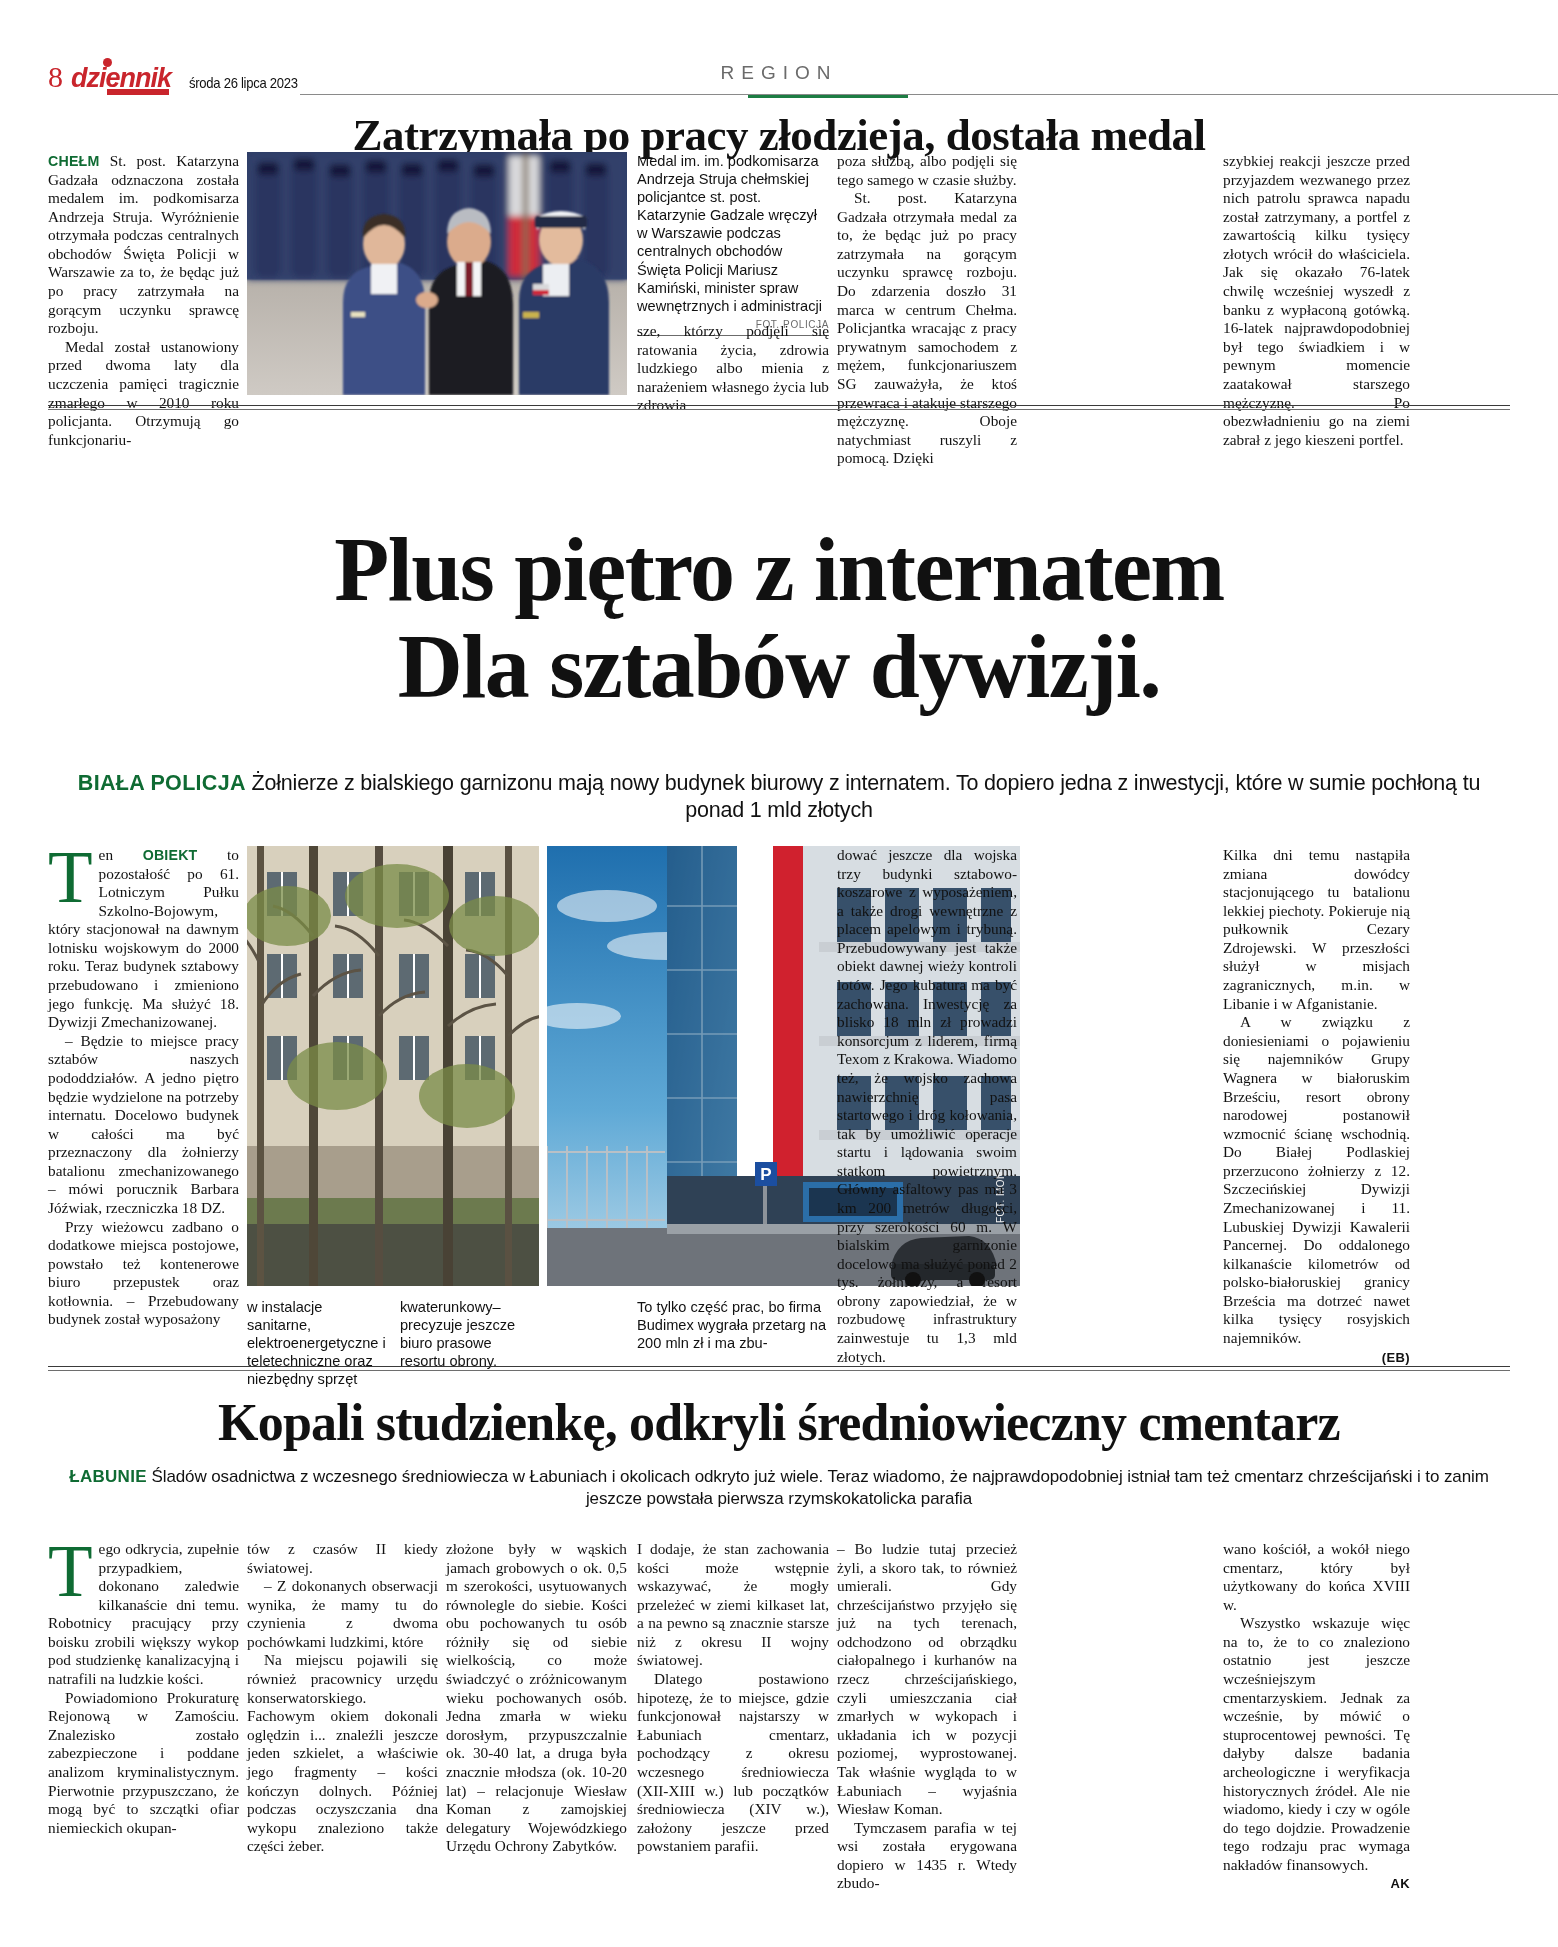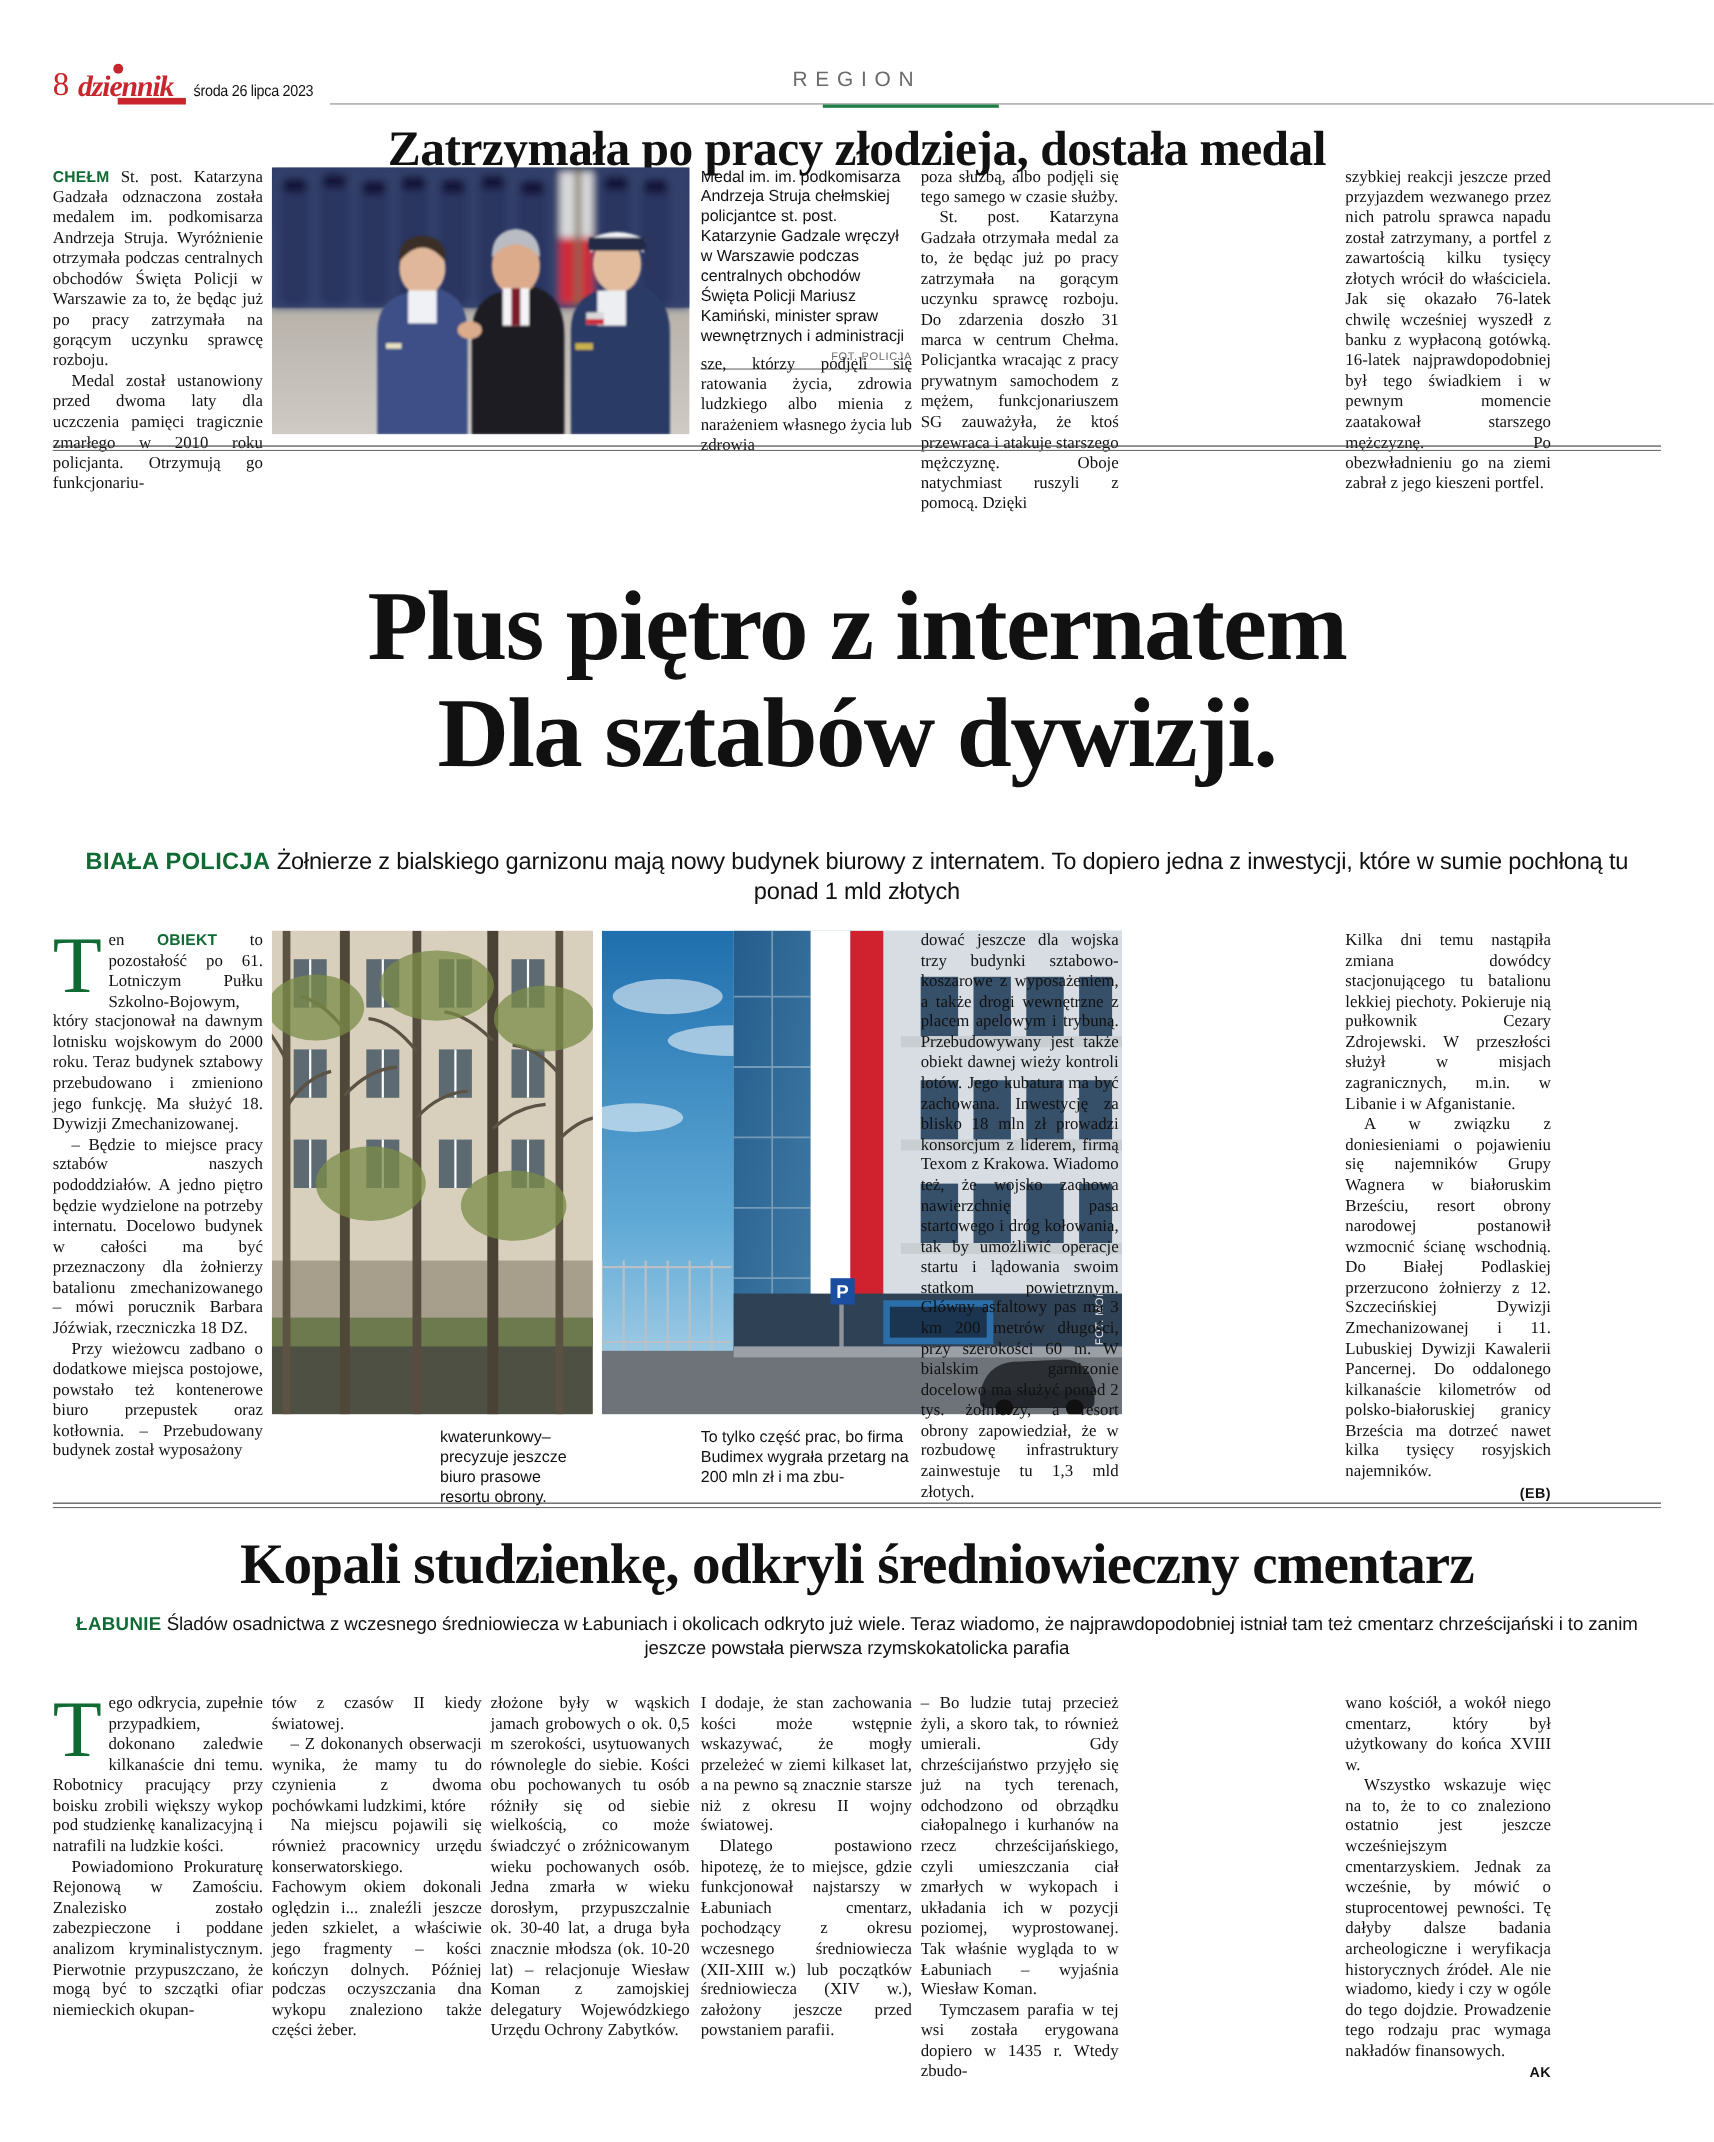--- a/index.html
+++ b/index.html
@@ -8,21 +8,21 @@
     font-family:"Liberation Serif", serif;
     color:#111;
     -webkit-font-smoothing:antialiased;
   }
   .page{position:relative;width:1558px;height:1947px;padding:0;box-sizing:border-box;}
 
   
   .masthead{position:absolute;left:48px;top:62px;width:1462px;height:36px;}
   .mh-left{display:flex;align-items:flex-end;gap:8px;}
   .folio{font-family:"Liberation Serif",serif;font-size:30px;color:#c9252c;line-height:1;}
-  .logo-word{position:relative;font-family:Liberation Serif, serif;font-weight:bold;
+  .logo-word{position:relative;font-family:Liberation Sans, sans-serif;font-weight:bold;
     font-style:italic;font-size:27px;color:#c9252c;letter-spacing:-1px;line-height:1;}
   .logo-dot{position:absolute;left:32px;top:-7px;width:9px;height:9px;border-radius:50%;background:#c9252c;}
   .logo-sub{position:absolute;left:36px;bottom:-3px;width:62px;height:6px;background:#c9252c;}
   .mh-date{font-family:"Liberation Sans",sans-serif;font-size:14.5px;color:#111;
     margin-left:10px;align-self:flex-end;padding-bottom:1px;letter-spacing:-0.3px;
     transform:scaleX(0.9);transform-origin:left bottom;white-space:nowrap;}
   .mh-rule{position:absolute;left:252px;top:32px;width:1258px;height:1px;background:#8a8a8a;}
   .section-label{position:absolute;left:0;top:0;width:1462px;text-align:center;
     font-family:"Liberation Sans",sans-serif;font-size:19px;letter-spacing:7px;
     color:#6b6b6b;font-weight:300;}
@@ -404,20 +404,21 @@
   <div class="col a2-body-mid">
     <p class="first">dować jeszcze dla wojska trzy budynki sztabowo-koszarowe z wyposażeniem, a także drogi wewnętrzne z placem apelowym i trybuną. Przebudowywany jest także obiekt dawnej wieży kontroli lotów. Jego kubatura ma być zachowana. Inwestycję za blisko 18 mln zł prowadzi konsorcjum z liderem, firmą Texom z Krakowa. Wiadomo też, że wojsko zachowa nawierzchnię pasa startowego i dróg kołowania, tak by umożliwić operacje startu i lądowania swoim statkom powietrznym. Główny asfaltowy pas ma 3 km 200 metrów długości, przy szerokości 60 m. W bialskim garnizonie docelowo ma służyć ponad 2 tys. żołnierzy, a resort obrony zapowiedział, że w rozbudowę infrastruktury zainwestuje tu 1,3 mld złotych.</p>
   </div>
 
   <div class="col a2c6">
     <p class="first">Kilka dni temu nastąpiła zmiana dowódcy stacjonującego tu batalionu lekkiej piechoty. Pokieruje nią pułkownik Cezary Zdrojewski. W przeszłości służył w misjach zagranicznych, m.in. w Libanie i w Afganistanie.</p>
     <p>A w związku z doniesieniami o pojawieniu się najemników Grupy Wagnera w białoruskim Brześciu, resort obrony narodowej postanowił wzmocnić ścianę wschodnią. Do Białej Podlaskiej przerzucono żołnierzy z 12. Szczecińskiej Dywizji Zmechanizowanej i 11. Lubuskiej Dywizji Kawalerii Pancernej. Do oddalonego kilkanaście kilometrów od polsko-białoruskiej granicy Brześcia ma dotrzeć nawet kilka tysięcy rosyjskich najemników.</p>
     <span class="sig">(EB)</span>
   </div>
 
+  <div class="a2-cap a2cap1">w instalacje sanitarne, elektroenergetyczne i teletechniczne oraz niezbędny sprzęt</div>
   <div class="a2-cap a2cap2">kwaterunkowy– precyzuje jeszcze biuro prasowe resortu obrony.</div>
   <div class="a2-cap a2cap3">To tylko część prac, bo firma Budimex wygrała przetarg na 200 mln zł i ma zbu-</div>
 
   <div class="hr-thin" style="left:48px;top:1366px;width:1462px;"></div>
   <div class="hr-thin" style="left:48px;top:1370px;width:1462px;background:#6e6e6e;"></div>
 
   <div class="a3-head">Kopali studzienkę, odkryli średniowieczny cmentarz</div>
   <div class="a3-lead">
     <span class="city">ŁABUNIE</span><span> Śladów osadnictwa z wczesnego średniowiecza w Łabuniach i okolicach odkryto już wiele. Teraz wiadomo, że najprawdopodobniej istniał tam też cmentarz chrześcijański i to zanim jeszcze powstała pierwsza rzymskokatolicka parafia</span>
   </div>

